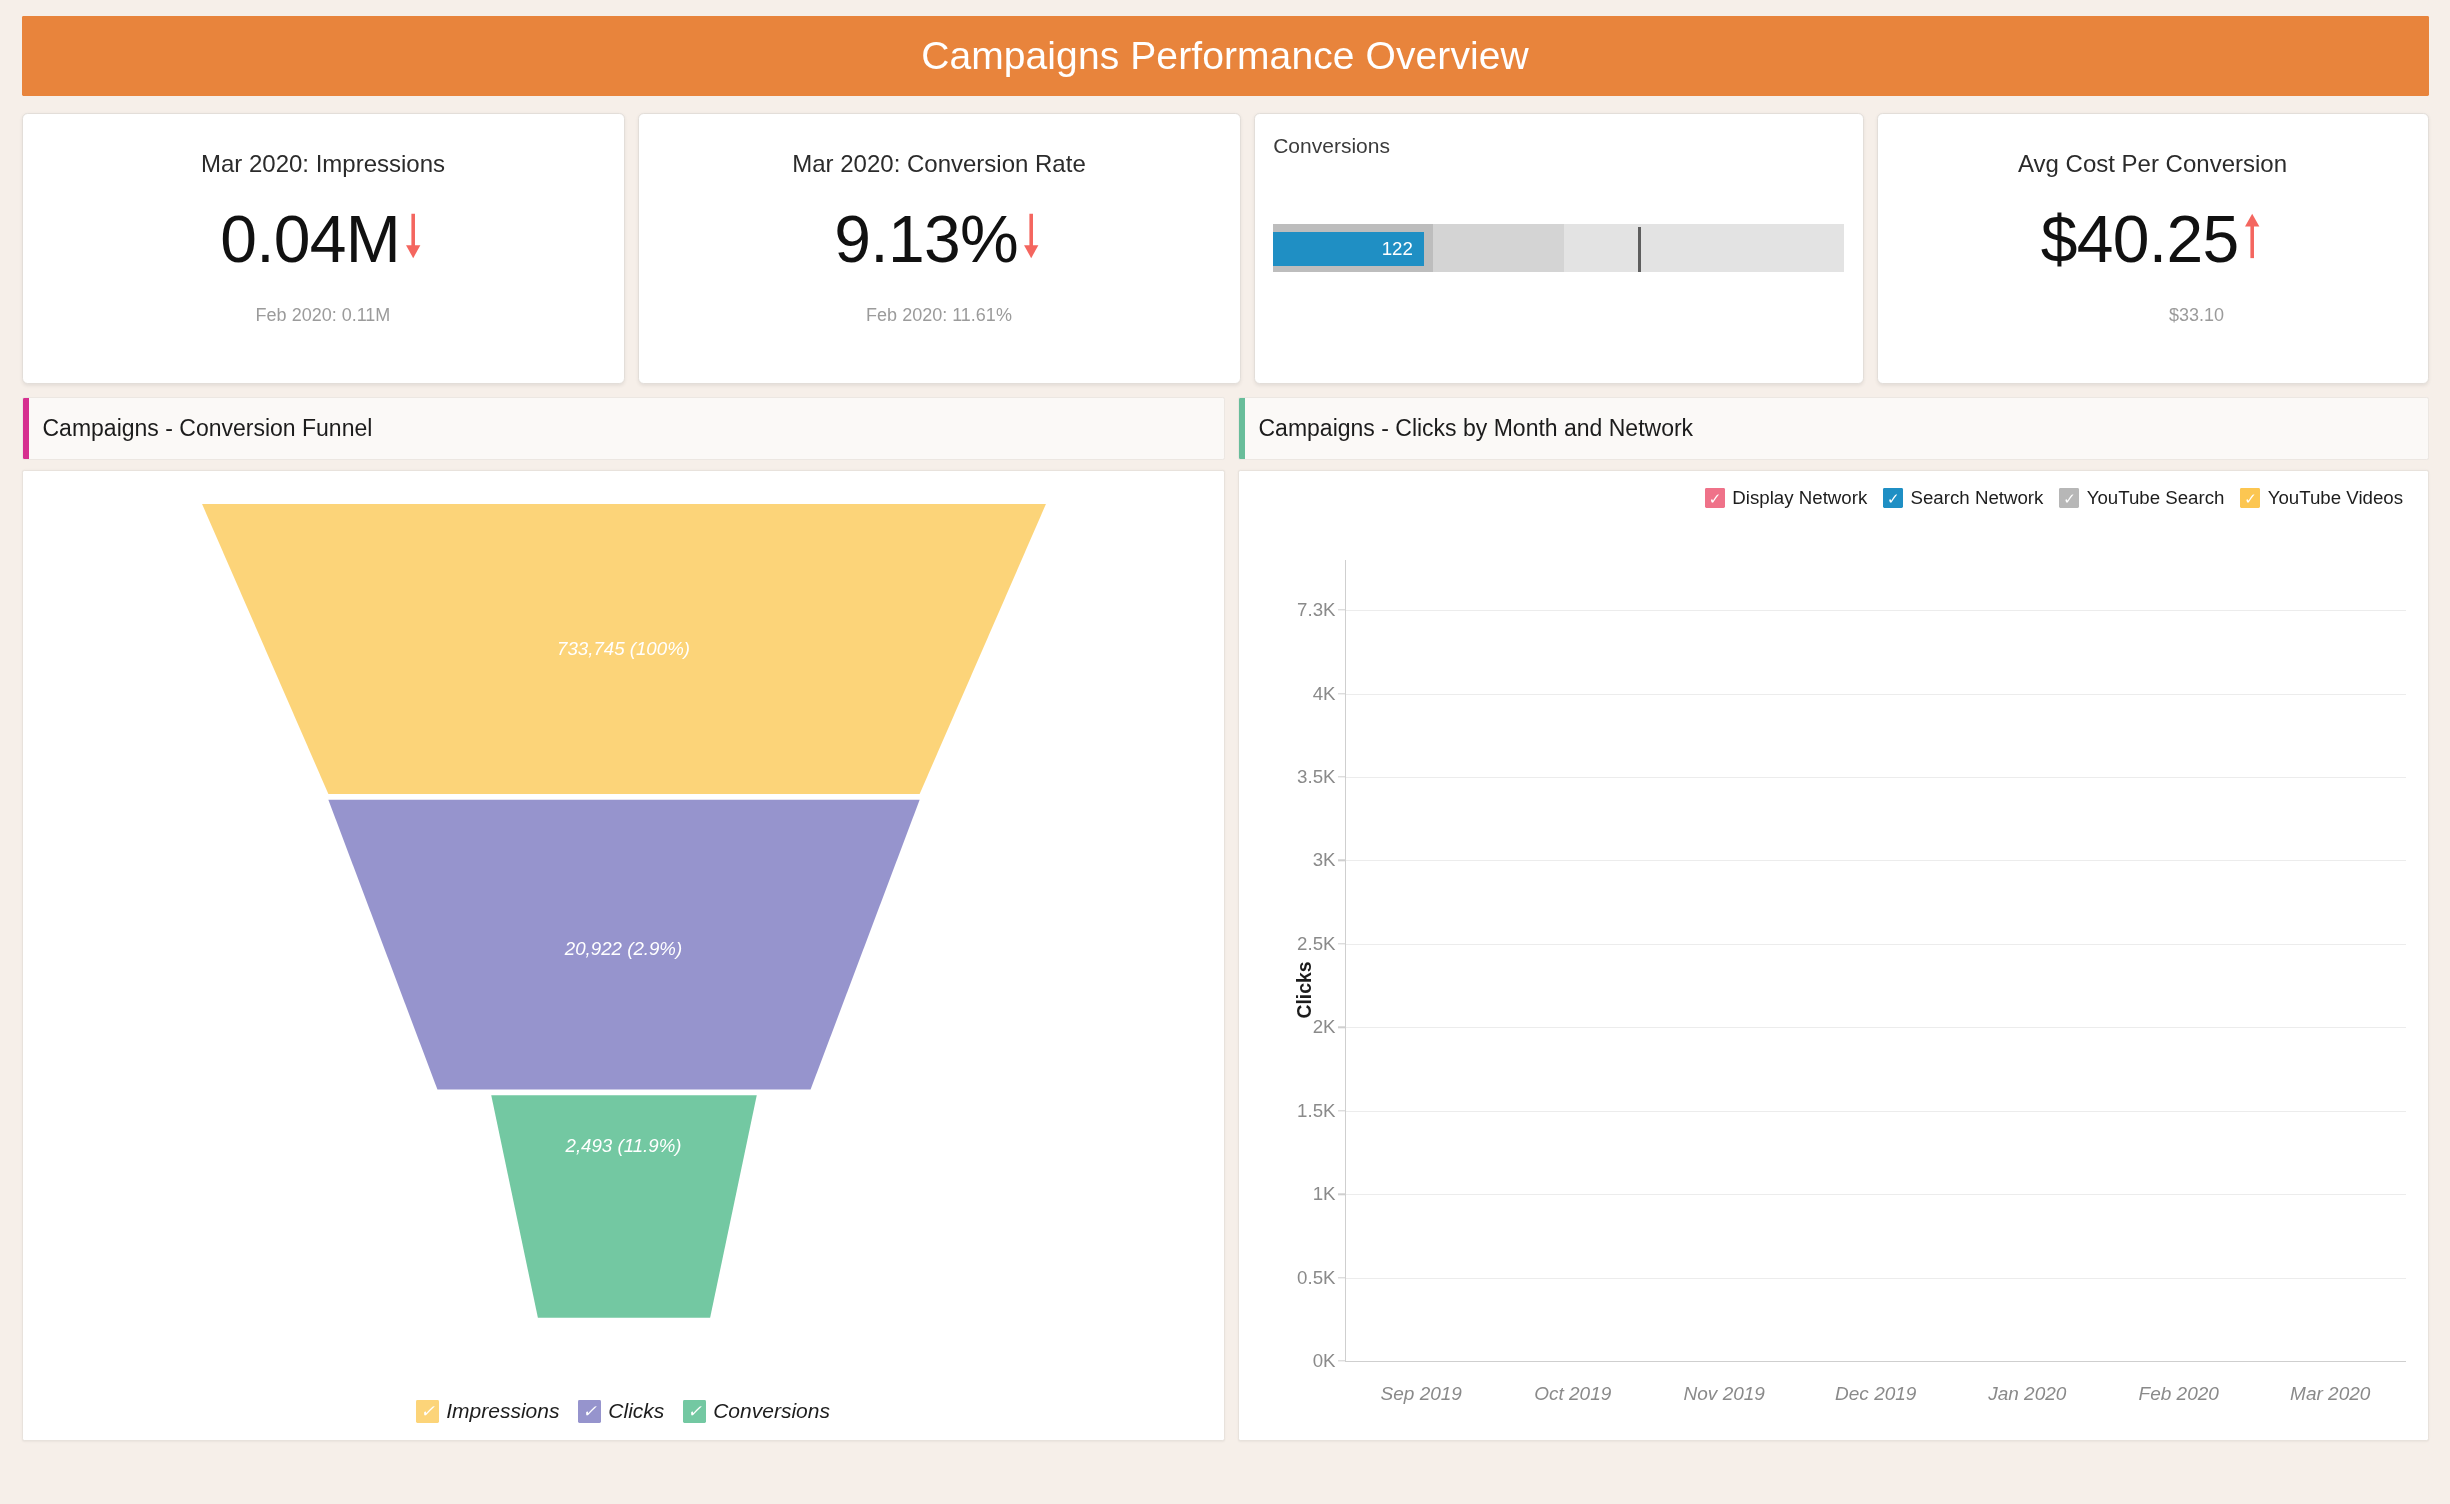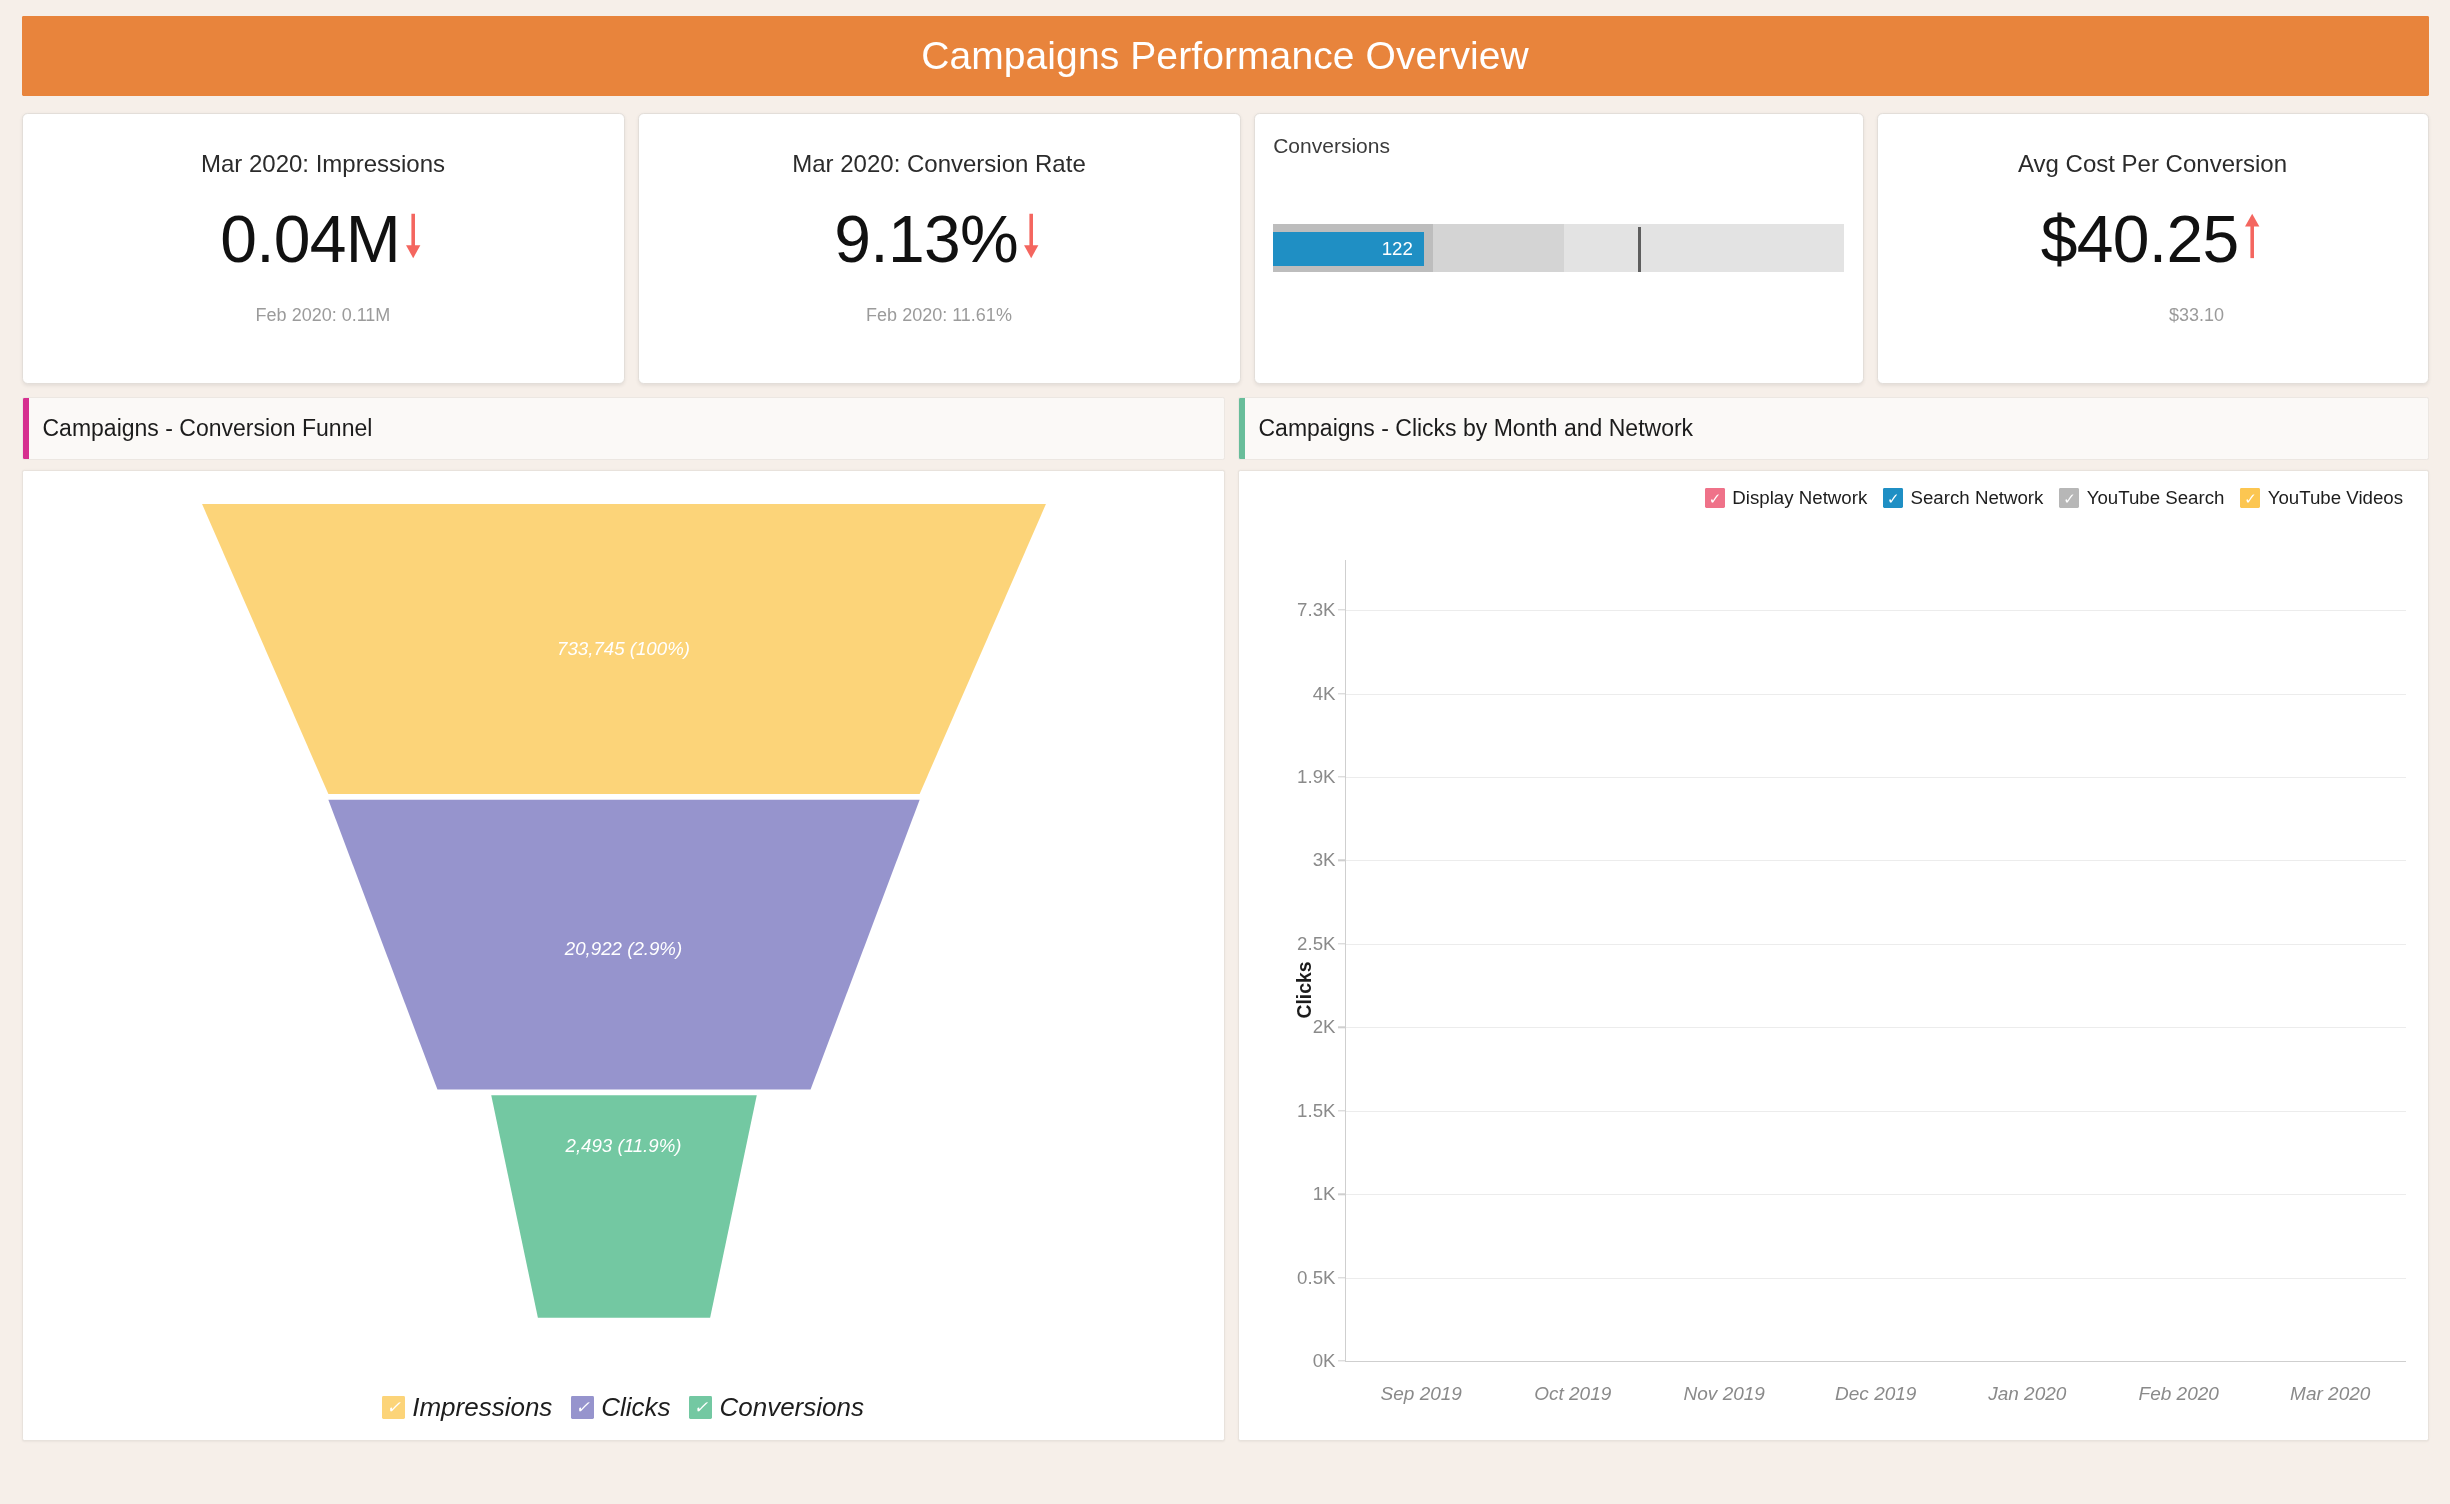--- a/index.html
+++ b/index.html
@@ -116,21 +116,21 @@
   .funnel-legend {
     position: absolute; bottom: 17px; left: 0; right: 0;
     display: flex; justify-content: center; gap: 18.7px;
   }
   .lg-item { display: flex; align-items: center; gap: 7.2px; }
   .lg-box {
     width: 23px; height: 23px; border-radius: 1.4px;
     display: flex; align-items: center; justify-content: center;
     color: #fff; font-size: 17px; line-height: 1;
   }
-  .lg-txt { font-size: 26px; color: #1d1d1d; }
+  .lg-txt { font-size: 21px; color: #1d1d1d; }
 
   
   .bar-legend {
     position: absolute; top: 16px; right: 24.4px;
     display: flex; gap: 16px; align-items: center;
   }
   .bar-legend .lg-box { width: 20px; height: 20px; font-size: 15px; }
   .bar-legend .lg-txt { font-size: 18.7px; }
 
   .chart-area { position: absolute; left: 0; top: 69px; right: 0; bottom: 0; }
@@ -380,21 +380,21 @@
             <div class="ytickmark" style="top: 58.3333%;"></div>
             <div class="ytick" style="top: 58.3333%;">2K</div>
             <div class="gridline" style="top: 47.9167%;"></div>
             <div class="ytickmark" style="top: 47.9167%;"></div>
             <div class="ytick" style="top: 47.9167%;">2.5K</div>
             <div class="gridline" style="top: 37.5%;"></div>
             <div class="ytickmark" style="top: 37.5%;"></div>
             <div class="ytick" style="top: 37.5%;">3K</div>
             <div class="gridline" style="top: 27.0833%;"></div>
             <div class="ytickmark" style="top: 27.0833%;"></div>
-            <div class="ytick" style="top: 27.0833%;">1.9K</div>
+            <div class="ytick" style="top: 27.0833%;">3.5K</div>
             <div class="gridline" style="top: 16.6667%;"></div>
             <div class="ytickmark" style="top: 16.6667%;"></div>
             <div class="ytick" style="top: 16.6667%;">4K</div>
             <div class="gridline" style="top: 6.25%;"></div>
             <div class="ytickmark" style="top: 6.25%;"></div>
             <div class="ytick" style="top: 6.25%;">7.3K</div>
           </div>
       </div>
     </div>
 

